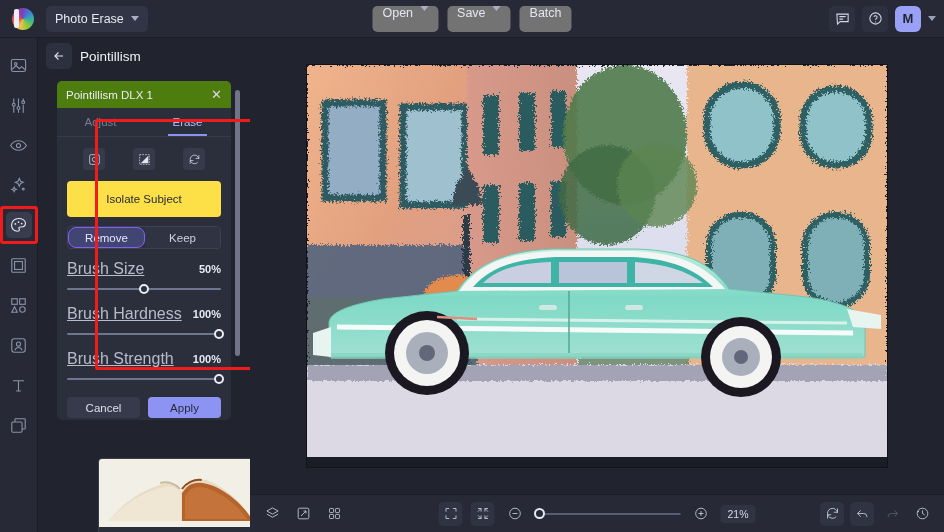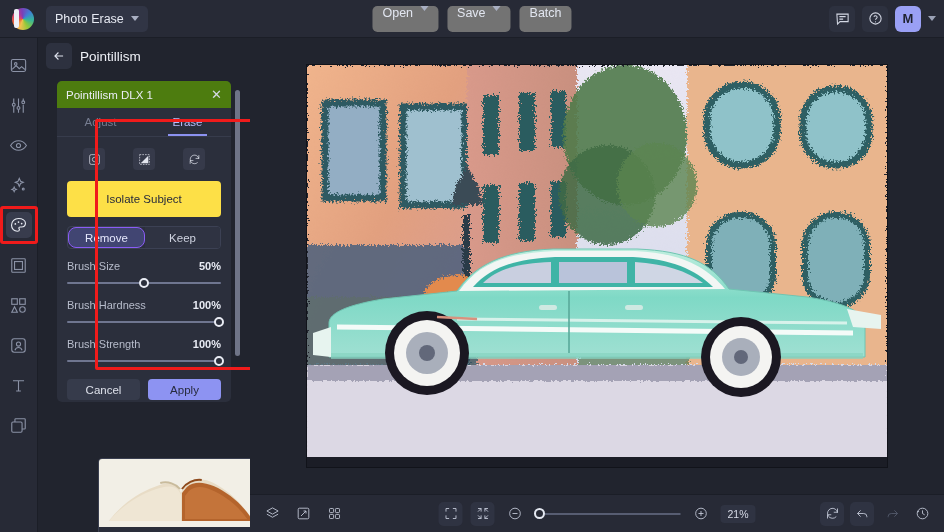--- a/index.html
+++ b/index.html
@@ -121,21 +121,21 @@
     margin: 9px 10px 0; height:23px; display:flex; border-radius:4px; overflow:hidden;
     border: 1px solid #3c4154;
   }
   .seg-item {
     flex:1; display:flex; align-items:center; justify-content:center;
     font-size:11.5px; color:#cfd3e0; cursor:pointer; background:#2f3342;
   }
   .seg-item.on { background:#414572; color:#e4e6fb; border:1px solid #8b5cf6; border-radius:8px; }
   .slider-block { margin: 11px 10px 0; }
   .slider-top { display:flex; justify-content:space-between; align-items:center; margin-bottom:6px; }
-  .slider-label { color:#b7bccb; font-size:11px; }
+  .slider-label { color:#b7bccb; font-size:16px;text-decoration:underline; }
   .slider-val { color:#e7eaf3; font-size:11px; font-weight:bold; }
   .track { position:relative; height:10px; }
   .track-bg {
     position:absolute; top:4px; left:0; right:0; height:2px; background:#6f7690; border-radius:2px;
   }
   .knob {
     position:absolute; top:0; width:10px; height:10px; border-radius:50%;
     background:#2b2f3c; border:2px solid #e9ecf4; transform:translateX(-50%);
     cursor:pointer;
   }

